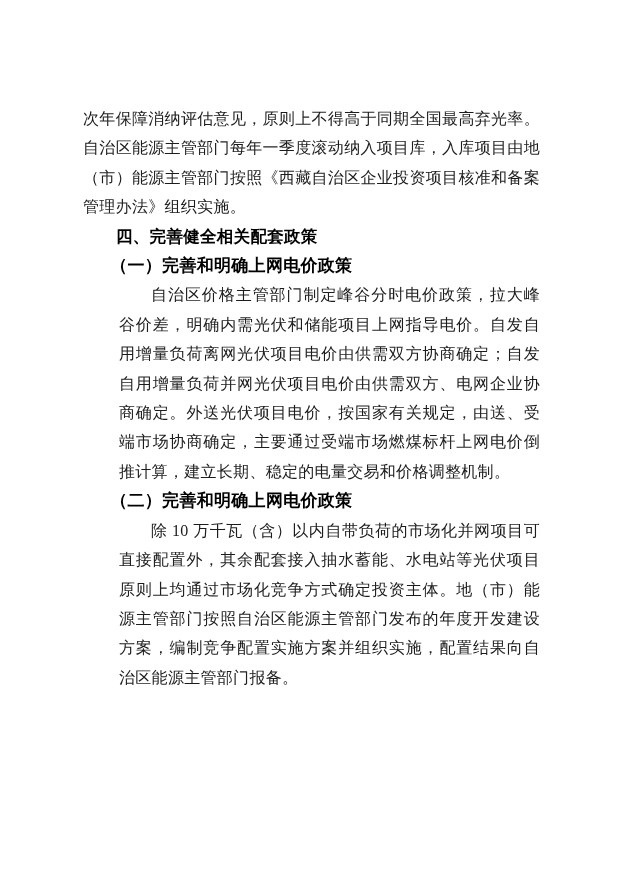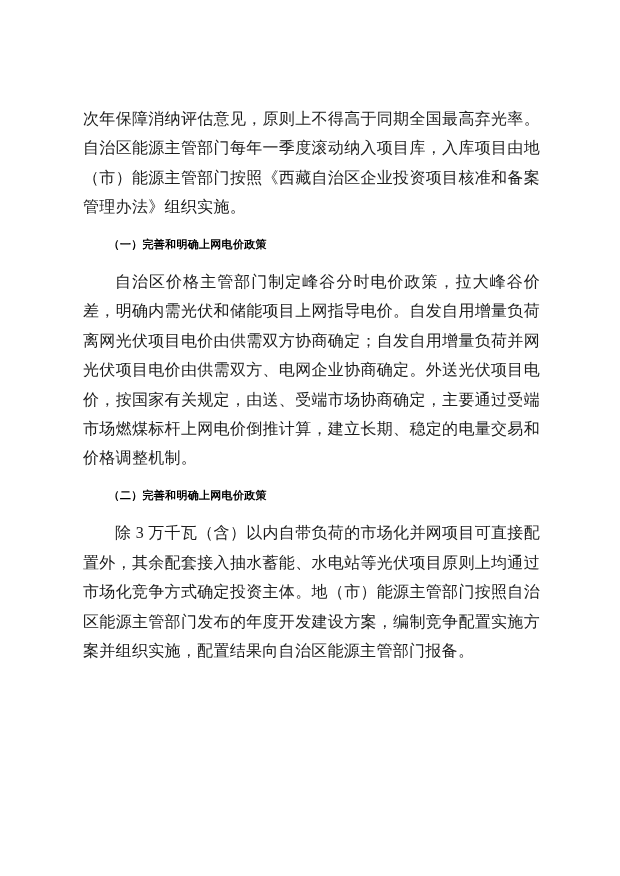--- a/index.html
+++ b/index.html
@@ -24,48 +24,50 @@
     margin: 0;
     font-family: "Liberation Serif", "DejaVu Serif", serif;
     font-size: 16px;
     line-height: 29.4px;
     color: #1c1c1c;
     text-align: justify;
     letter-spacing: 0.3px;
   }
   .para.indent {
     text-indent: 2em;
+    margin-left: 36px;
   }
   .heading1 {
     margin: 0;
     font-family: "Liberation Sans", "DejaVu Sans", sans-serif;
     font-size: 16.5px;
     font-weight: bold;
     line-height: 29.4px;
     color: #000000;
     text-indent: 2em;
     text-align: left;
     letter-spacing: 0.3px;
   }
   .heading2 {
-    margin: 8px;
+    margin: 0;
     font-family: "Liberation Sans", "DejaVu Sans", sans-serif;
-    font-size: 11px;
+    font-size: 17px;
     font-weight: bold;
     line-height: 29.4px;
     color: #000000;
     text-indent: 1.6em;
     text-align: left;
     letter-spacing: 0.3px;
   }
 </style>
 </head>
 <body>
 
 <div class="page">
   <div class="content">
     <p class="para">次年保障消纳评估意见，原则上不得高于同期全国最高弃光率。自治区能源主管部门每年一季度滚动纳入项目库，入库项目由地（市）能源主管部门按照《西藏自治区企业投资项目核准和备案管理办法》组织实施。</p>
+    <p class="heading1">四、完善健全相关配套政策</p>
     <p class="heading2">（一）完善和明确上网电价政策</p>
     <p class="para indent">自治区价格主管部门制定峰谷分时电价政策，拉大峰谷价差，明确内需光伏和储能项目上网指导电价。自发自用增量负荷离网光伏项目电价由供需双方协商确定；自发自用增量负荷并网光伏项目电价由供需双方、电网企业协商确定。外送光伏项目电价，按国家有关规定，由送、受端市场协商确定，主要通过受端市场燃煤标杆上网电价倒推计算，建立长期、稳定的电量交易和价格调整机制。</p>
     <p class="heading2">（二）完善和明确上网电价政策</p>
-    <p class="para indent">除 3 万千瓦（含）以内自带负荷的市场化并网项目可直接配置外，其余配套接入抽水蓄能、水电站等光伏项目原则上均通过市场化竞争方式确定投资主体。地（市）能源主管部门按照自治区能源主管部门发布的年度开发建设方案，编制竞争配置实施方案并组织实施，配置结果向自治区能源主管部门报备。</p>
+    <p class="para indent">除 10 万千瓦（含）以内自带负荷的市场化并网项目可直接配置外，其余配套接入抽水蓄能、水电站等光伏项目原则上均通过市场化竞争方式确定投资主体。地（市）能源主管部门按照自治区能源主管部门发布的年度开发建设方案，编制竞争配置实施方案并组织实施，配置结果向自治区能源主管部门报备。</p>
   </div>
 </div>
 
 </body></html>

